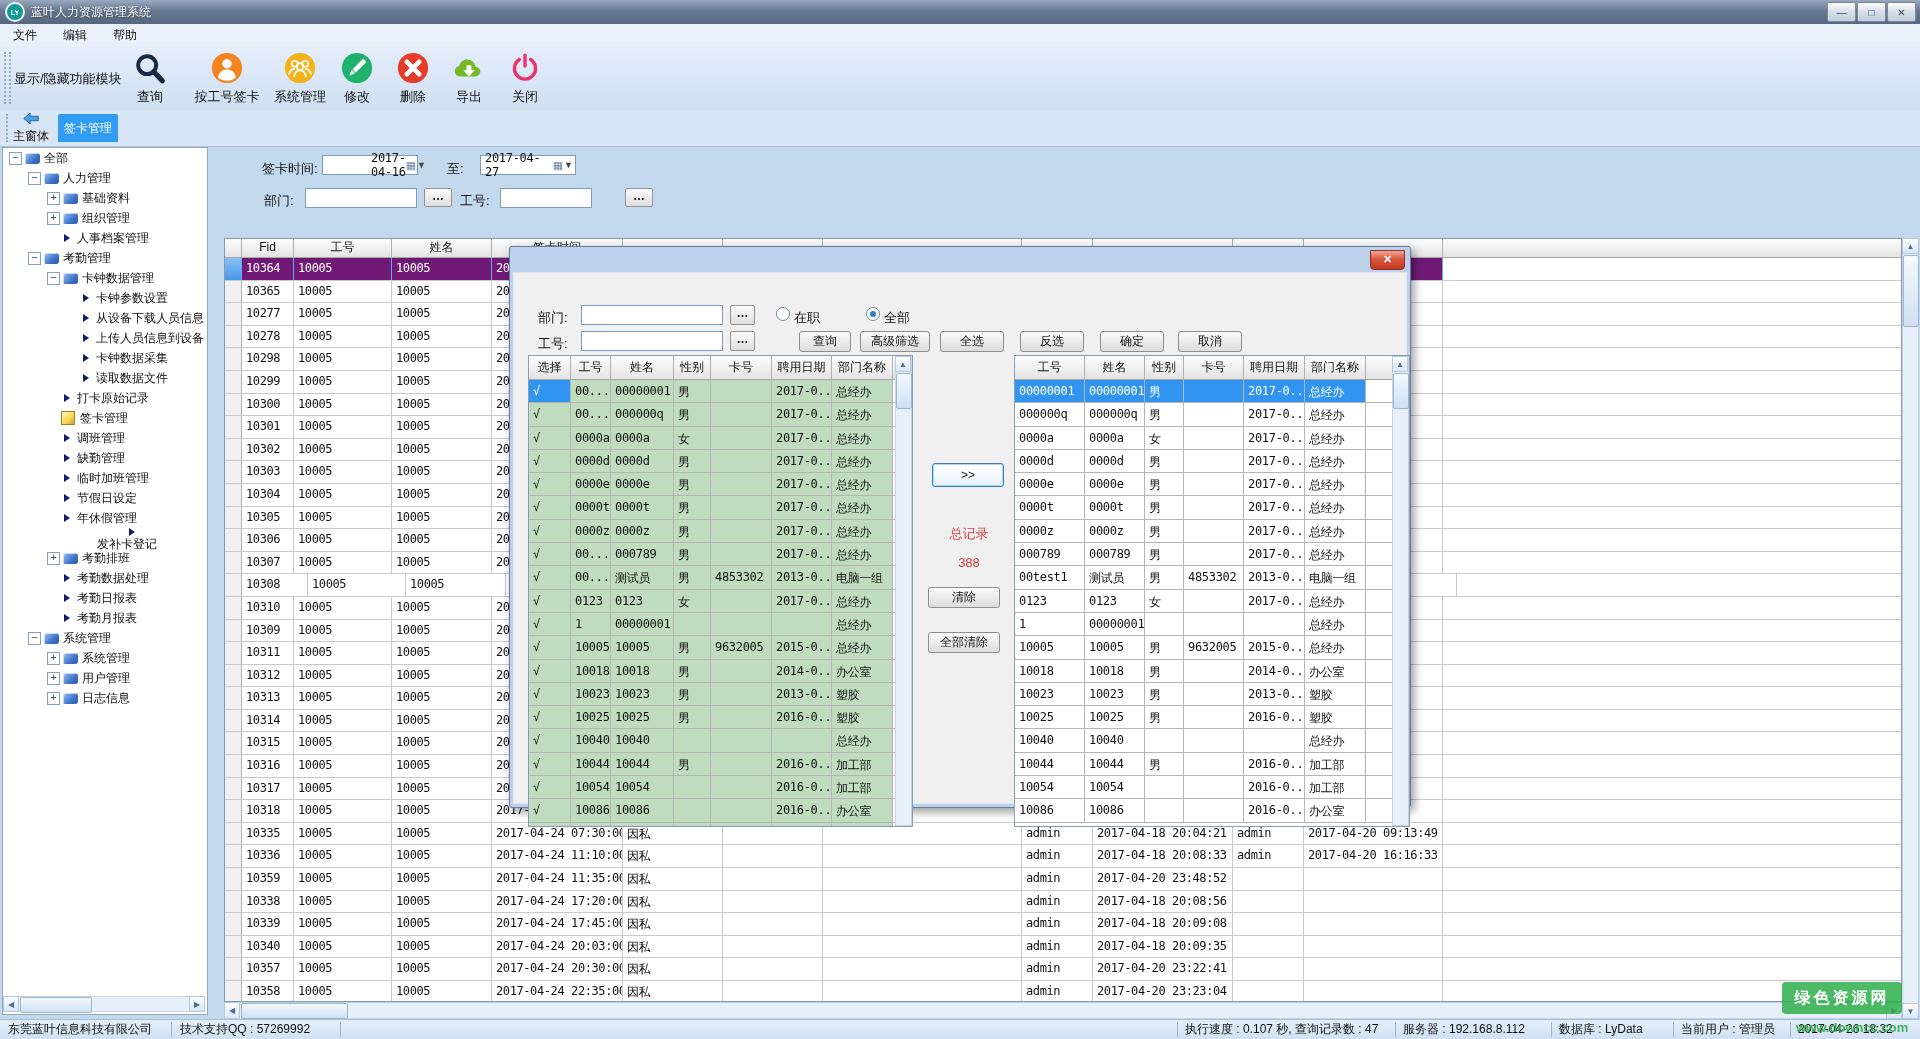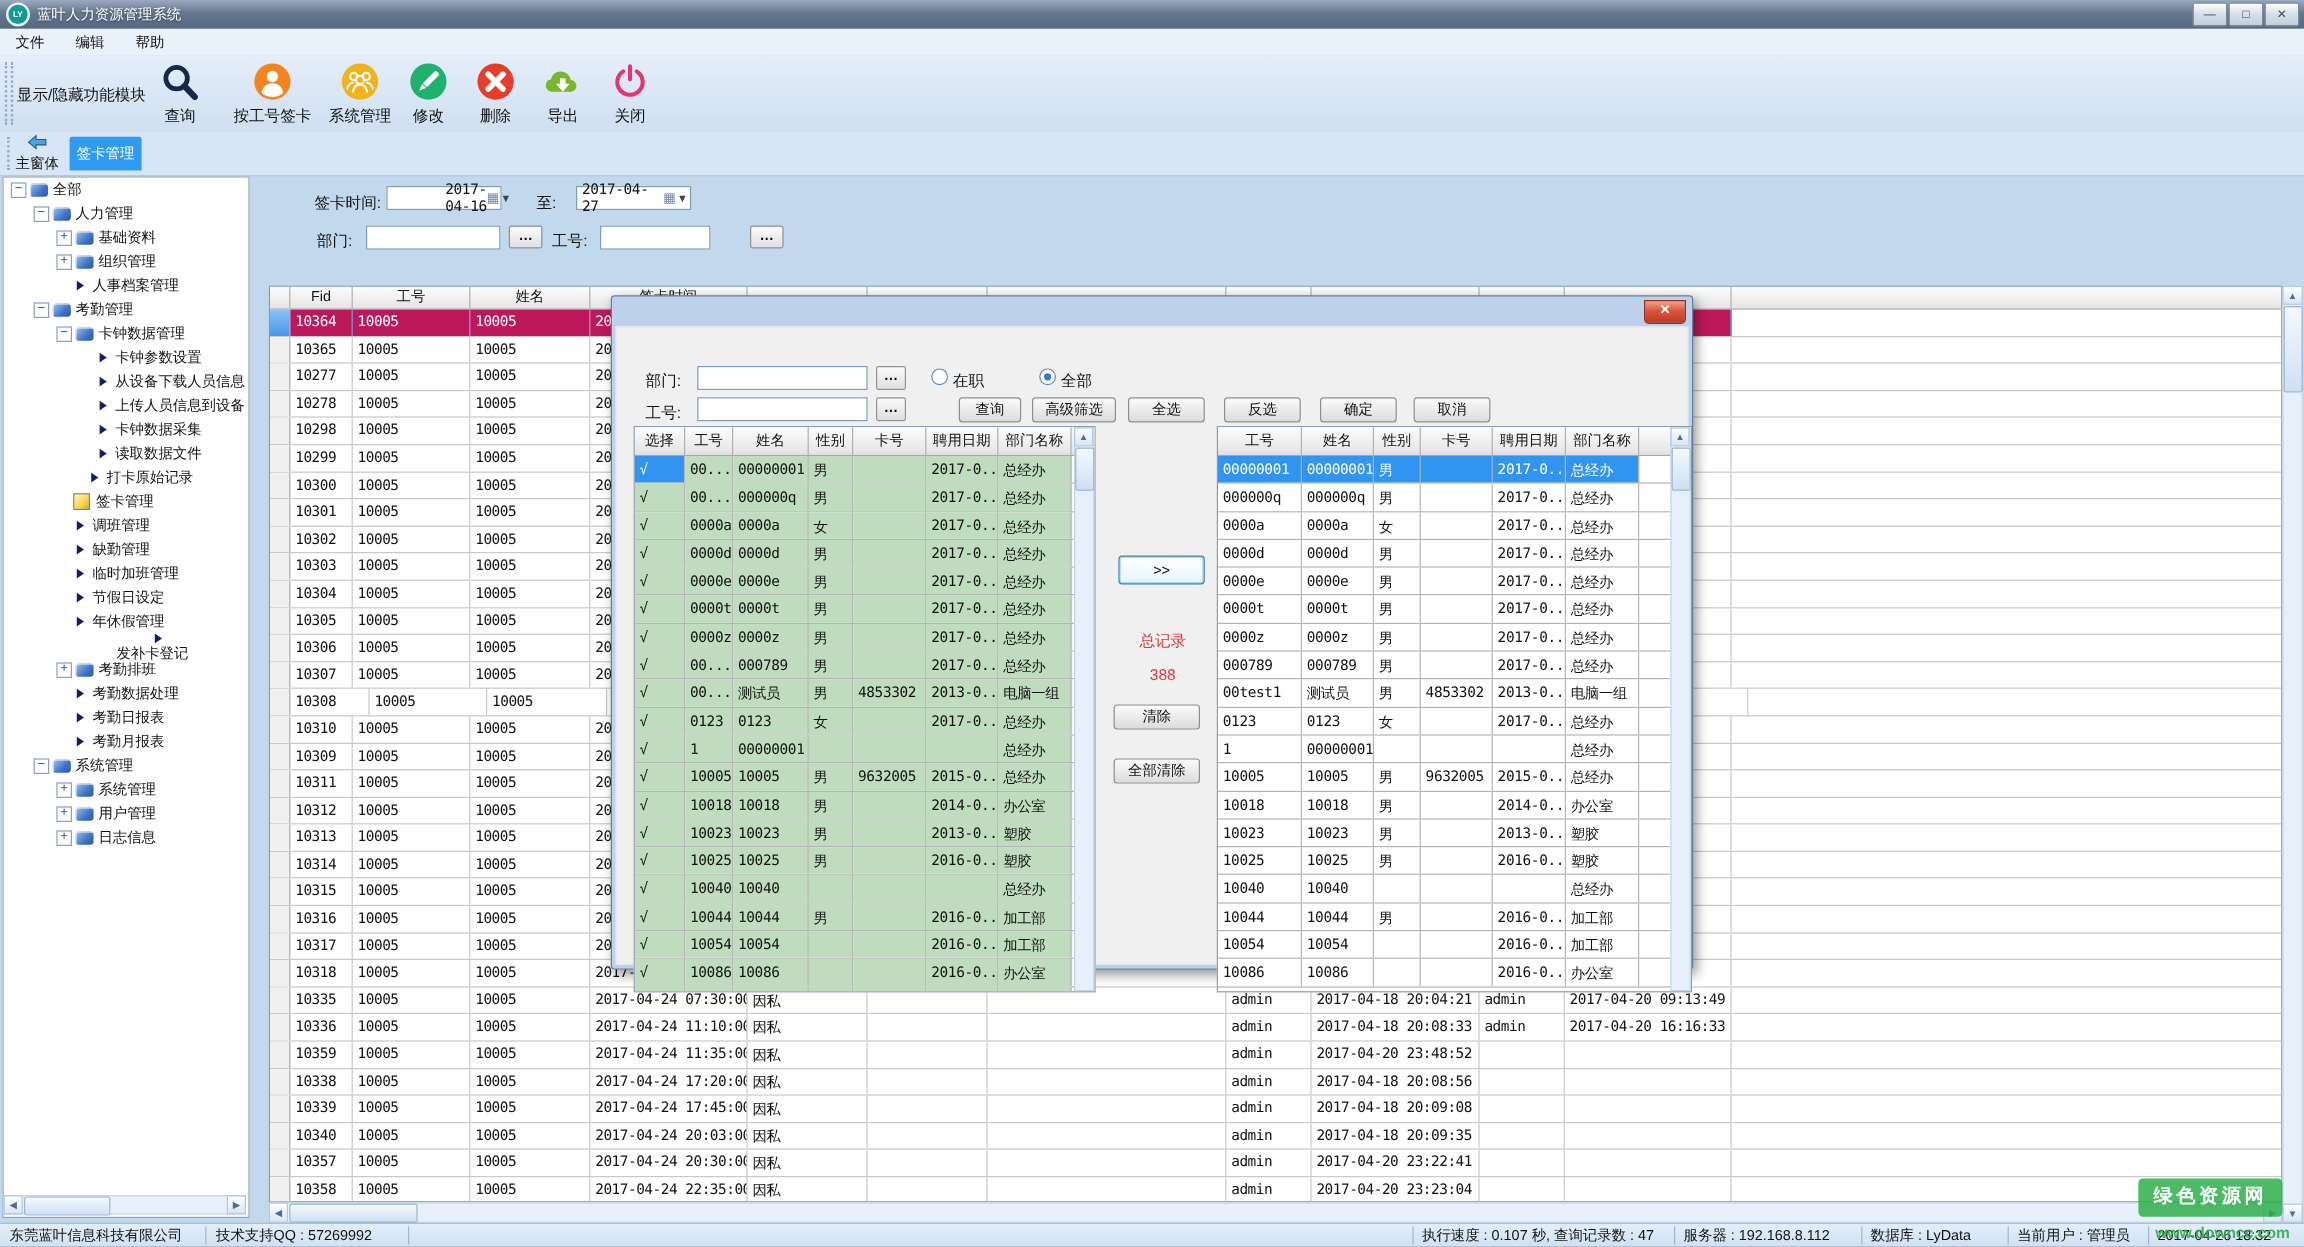--- a/index.html
+++ b/index.html
@@ -59,21 +59,21 @@
   .caret{color:#444;font-size:9px;margin-right:2px;}
   .dotsbtn{position:absolute;height:19px;background:linear-gradient(#fbfbfb,#dfdfdf);border:1px solid #939393;border-radius:2px;
     text-align:center;line-height:14px;font-weight:bold;box-sizing:border-box;}
   
   #main-table{left:224px;top:238px;width:1678px;height:764px;background:#fff;border:1px solid #8399ad;box-sizing:border-box;overflow:hidden;}
   .ghead{display:flex;height:18px;background:linear-gradient(#fdfdfd,#e4e4e4);border-bottom:1px solid #a8a8a8;}
   .ghc{box-sizing:border-box;border-right:1px solid #b0b0b0;text-align:center;font-size:12px;line-height:17px;overflow:hidden;white-space:nowrap;}
   .grow{display:flex;height:22.6px;border-bottom:1px solid #c9c9c9;box-sizing:border-box;}
   .gc{box-sizing:border-box;border-right:1px solid #c9c9c9;padding:3px 0 0 4px;overflow:hidden;white-space:nowrap;
       font:12px "DejaVu Sans Mono",monospace;letter-spacing:-.4px;}
-  .grow.sel .gc{background:#be185d;color:#fff;border-right-color:#5fabf3;}
+  .grow.sel .gc{background:#701a75;color:#fff;border-right-color:#5fabf3;}
   .gc.ind{background:#f0f0f0;border-right:1px solid #b0b0b0;padding:0;}
   .grow.sel .gc.ind{background:linear-gradient(#8cc2f7,#4796e8);}
   #main-hscroll{left:224px;top:1002px;width:1678px;height:17px;}
   #main-vscroll{left:1902px;top:238px;width:17px;height:781px;}
   
   #dialog{left:509px;top:246px;width:902px;height:562px;background:#bdd2ea;border:1px solid #64809e;border-radius:3px;
     box-shadow:3px 4px 10px rgba(0,0,0,.4);box-sizing:border-box;z-index:50;}
   #dlg-title{position:absolute;left:1px;top:1px;right:1px;height:24px;border-radius:2px 2px 0 0;
     background:linear-gradient(#dcebf9,#aecbe9);display:flex;align-items:center;color:#15314f;}
   #dlg-close{position:absolute;right:5px;top:3px;width:33px;height:18px;border:1px solid #8c3125;border-radius:0 0 4px 4px;
@@ -266,21 +266,21 @@
         <span>上传人员信息到设备</span>
       </div>
       <div class="titem" style="padding-left: 63px;">
         <span class="leafarrow"></span>
         <span>卡钟数据采集</span>
       </div>
       <div class="titem" style="padding-left: 63px;">
         <span class="leafarrow"></span>
         <span>读取数据文件</span>
       </div>
-      <div class="titem" style="padding-left: 56px;">
+      <div class="titem" style="padding-left: 44px;">
         <span class="leafarrow"></span>
         <span>打卡原始记录</span>
       </div>
       <div class="titem" style="padding-left: 44px;">
         <span class="selicon"></span>
         <span>签卡管理</span>
       </div>
       <div class="titem" style="padding-left: 44px;">
         <span class="leafarrow"></span>
         <span>调班管理</span>

